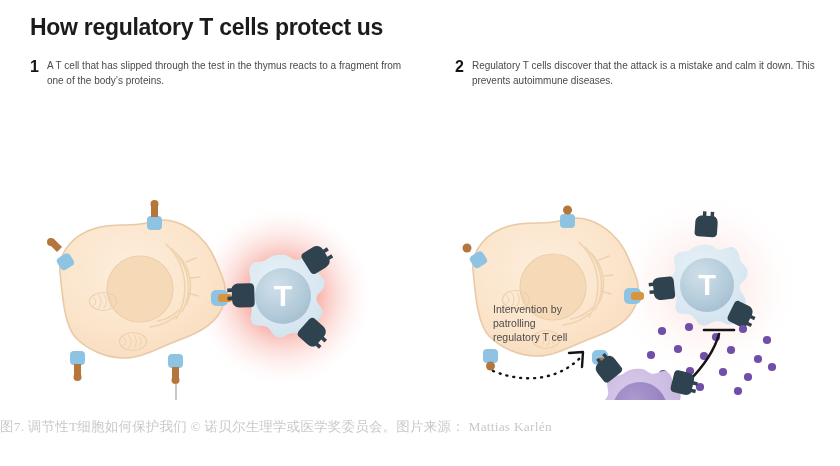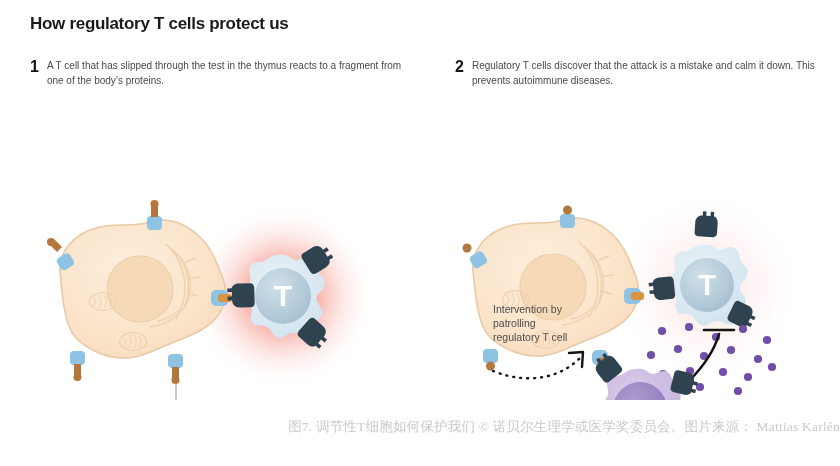--- a/index.html
+++ b/index.html
@@ -8,21 +8,21 @@
     background:#ffffff;
     font-family:"Liberation Sans","DejaVu Sans",sans-serif;
     overflow:hidden;
     position:relative;
   }
   #figure{
     position:absolute;left:0;top:0;width:840px;height:466px;
   }
   .title{
     position:absolute;left:30px;top:14px;
-    font-size:17px;font-weight:bold;color:#1b1b1b;
+    font-size:23px;font-weight:bold;color:#1b1b1b;
     letter-spacing:-0.3px;
     text-align:right;
   }
   .step{
     position:absolute;
     display:flex;align-items:flex-start;gap:8px;
   }
   .step-1{left:30px;top:58px;width:380px;}
   .step-2{left:455px;top:58px;width:390px;}
   .step-num{
@@ -30,21 +30,21 @@
     line-height:15px;padding-top:1px;flex:0 0 auto;
   }
   .step-text{
     font-size:10px;color:#4a4a4a;line-height:15px;
   }
   .stage{
     position:absolute;left:0;top:100px;width:840px;height:300px;
   }
   .caption{
     position:absolute;left:0;top:418px;width:840px;
-    text-align:right;
+    text-align:left;
     font-family:"Liberation Serif","DejaVu Serif",serif;
     font-size:13.5px;color:#c9c9c9;
     letter-spacing:0.2px;
   }
   svg{display:block;}
   .lbl{
     font-family:"Liberation Sans","DejaVu Sans",sans-serif;
     font-size:10.5px;fill:#4c4c4c;
   }
   .cell-t{

